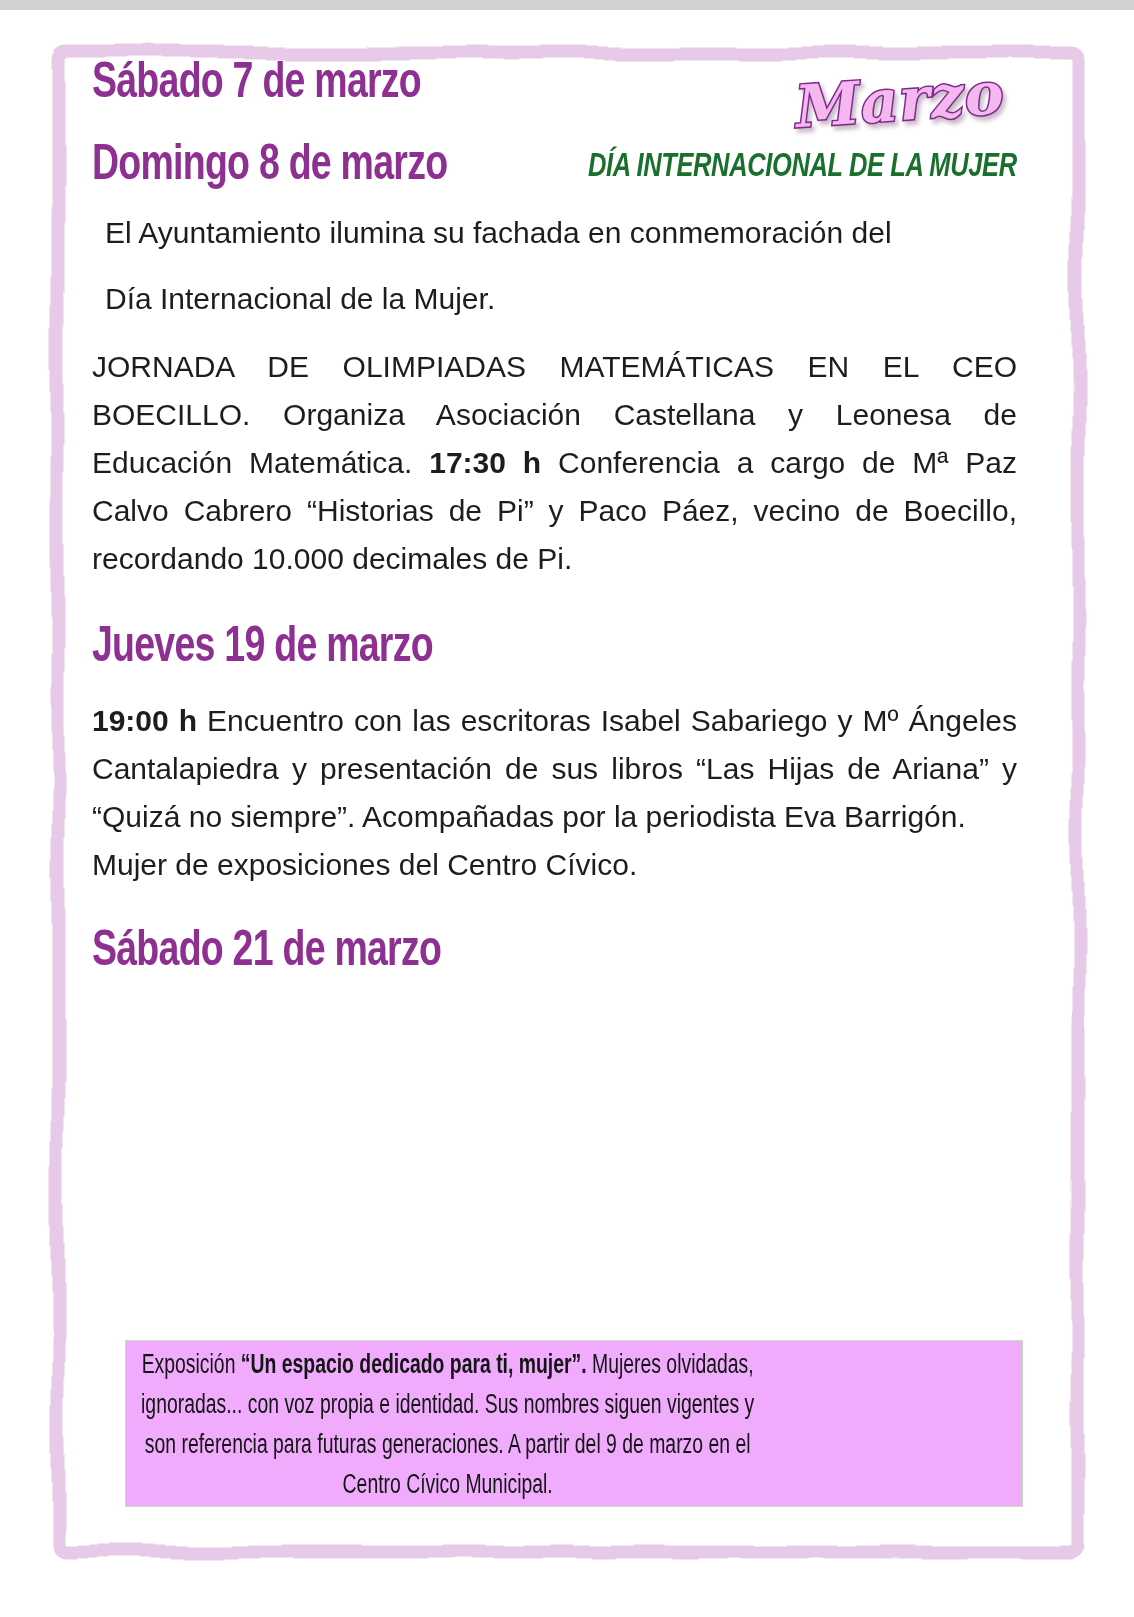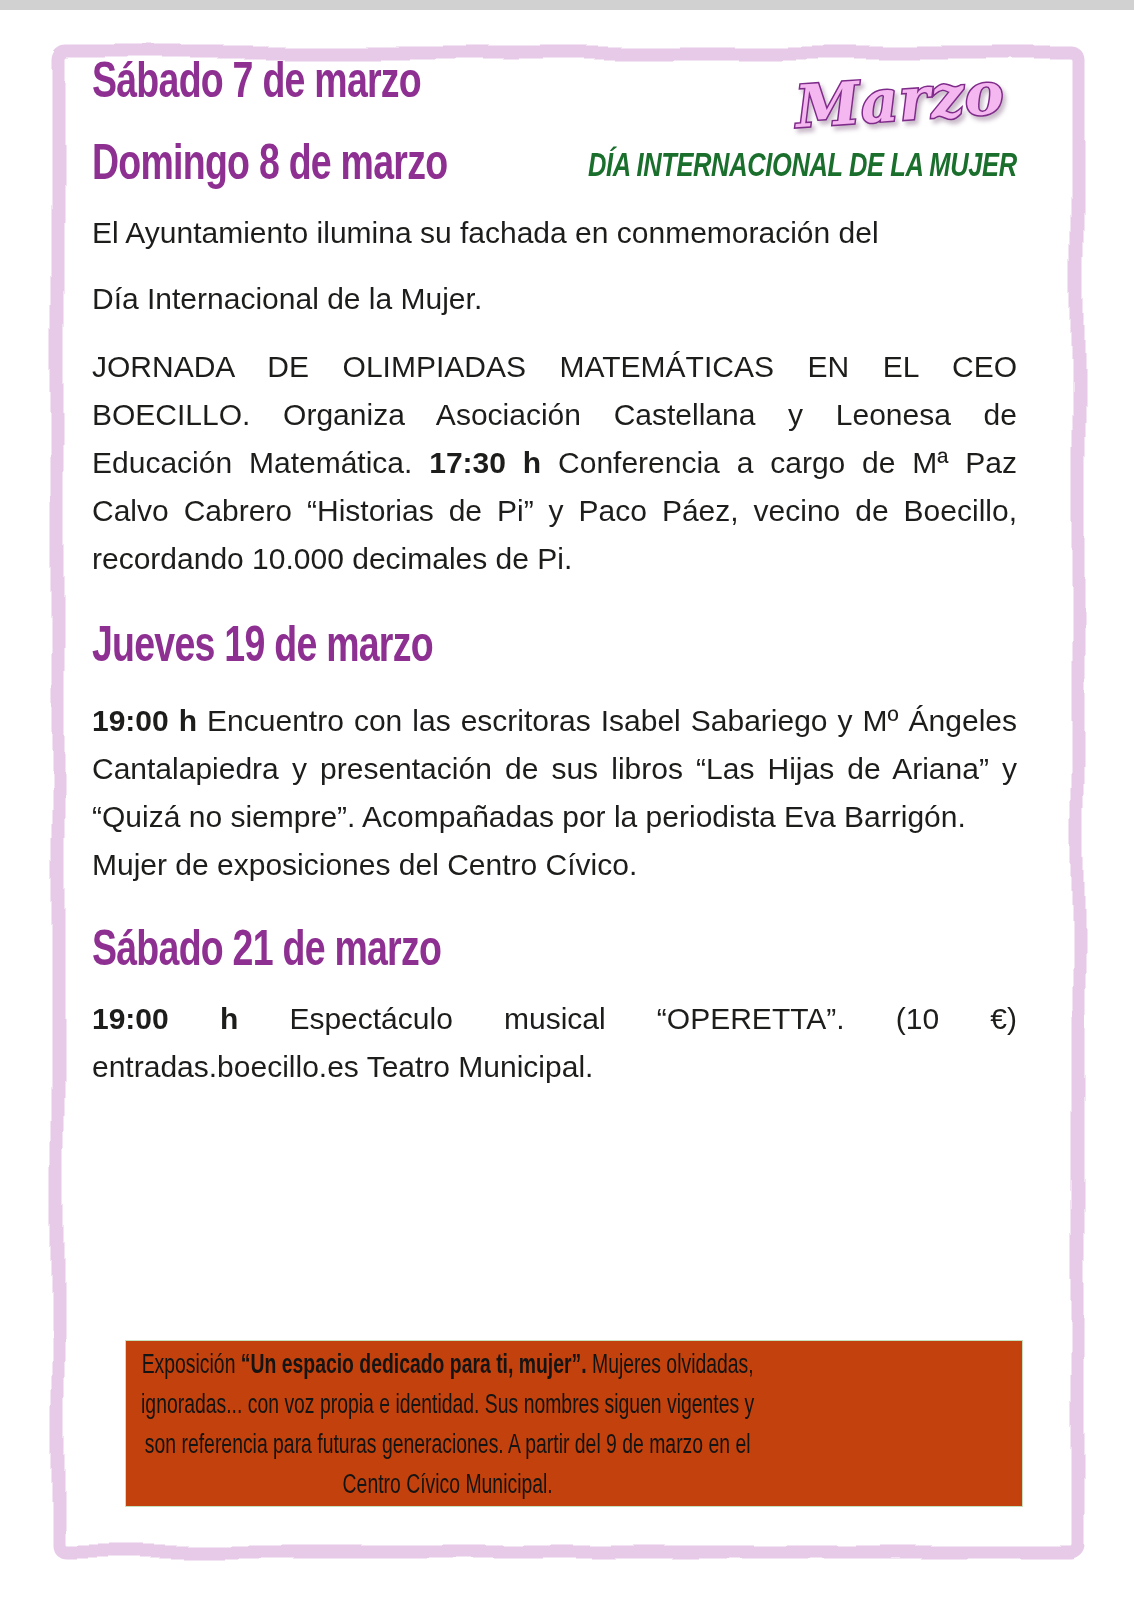--- a/index.html
+++ b/index.html
@@ -10,27 +10,27 @@
   .badge-svg{position:absolute;left:780px;top:52px;filter:drop-shadow(3px 4px 2px rgba(100,60,100,.35));}
   .content{position:absolute;left:92px;top:55px;width:925px;}
   .hrow{position:relative;height:50px;line-height:50px;margin:0;}
   .hx{display:inline-block;font-size:50px;font-weight:800;letter-spacing:-1px;
       color:#8e3092;transform:scaleX(0.75);transform-origin:0 50%;white-space:nowrap;}
   .tgx{position:absolute;right:0;bottom:6px;display:inline-block;font-size:34px;line-height:34px;
       font-style:italic;font-weight:bold;color:#1b6f2d;transform:scaleX(0.75);
       transform-origin:100% 50%;white-space:nowrap;letter-spacing:-0.5px;}
   .body{font-size:30px;line-height:48px;margin:0;}
   .just{text-align:justify;}
-  .single{line-height:36px;}
+  .single{line-height:36px;margin-left:13px;}
   .bold{font-weight:normal;}
   .mb32{margin-bottom:32px;} .mb30{margin-bottom:30px;} .mb28{margin-bottom:28px;}
   .mb26{margin-bottom:26px;} .mb22{margin-bottom:22px;} .mb18{margin-bottom:18px;}
   .mb36{margin-bottom:36px;} .mb34{margin-bottom:34px;}
   .notice{position:absolute;left:125px;top:1340px;width:898px;height:167px;
-      background:#c2410c;border:1px solid #c5e0ba;box-sizing:border-box;
+      background:#f0abfc;border:1px solid #c5e0ba;box-sizing:border-box;
       display:flex;align-items:center;overflow:hidden;}
   .notice-inner{width:1250px;transform:scaleX(0.718);transform-origin:0 50%;
       font-size:27px;line-height:40px;text-align:center;color:#141414;}
 </style>
 </head>
 <body>
 
 <div class="top-strip"></div>
 
 <svg class="border-svg" width="1134" height="1617" aria-hidden="true">
@@ -64,21 +64,20 @@
   </div>
 
   <div>
     <h2 class="hrow mb28"><span class="hx">Jueves 19 de marzo</span></h2>
     <p class="body just"><strong>19:00 h</strong> <span>Encuentro con las escritoras Isabel Sabariego y Mº Ángeles Cantalapiedra y presentación de sus libros “Las Hijas de Ariana” y “Quizá no siempre”. Acompañadas por la periodista Eva Barrigón.</span></p>
     <p class="body mb34">Mujer de exposiciones del Centro Cívico.</p>
   </div>
 
   <div>
     <h2 class="hrow mb22"><span class="hx">Sábado 21 de marzo</span></h2>
-    <p class="body just"><strong>19:00 h</strong> <span>Espectáculo musical “OPERETTA”. (10 €) entradas.boecillo.es Teatro Municipal.</span></p>
   </div>
 
 </div>
 
 <div class="notice">
   <div class="notice-inner">
     <span>Exposición</span>
     <strong>“Un espacio dedicado para ti, mujer”.</strong>
     <span>Mujeres olvidadas, ignoradas... con voz propia e identidad. Sus nombres siguen vigentes y son referencia para futuras generaciones. A partir del 9 de marzo en el Centro Cívico Municipal.</span>
   </div>

